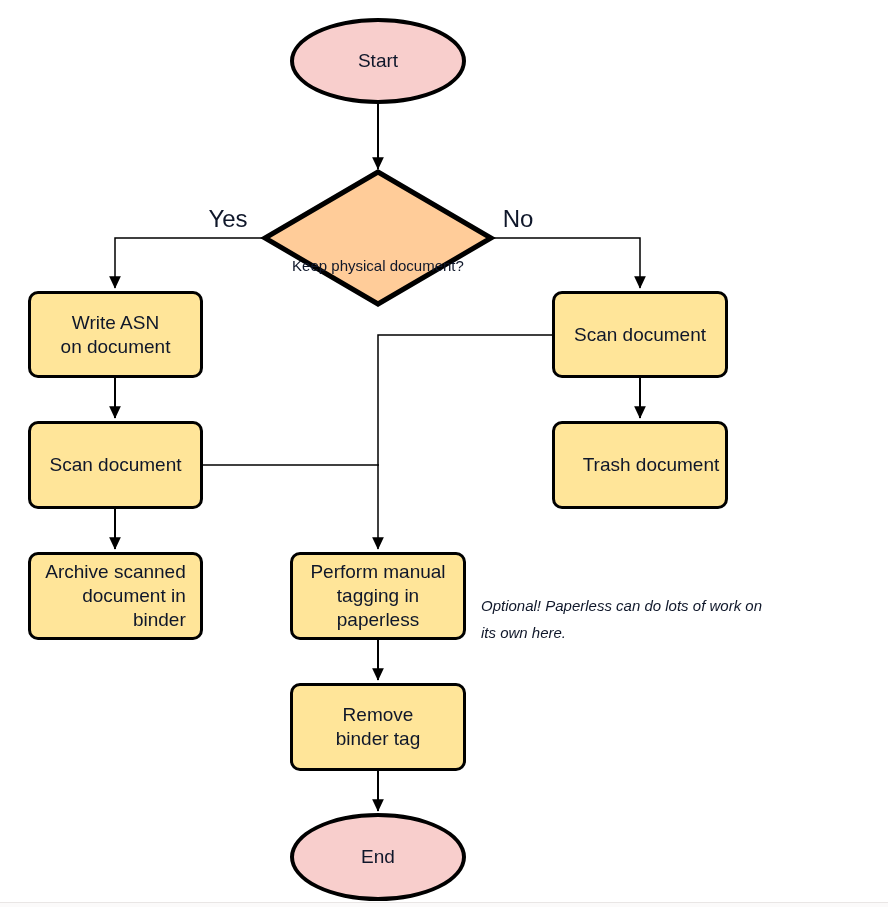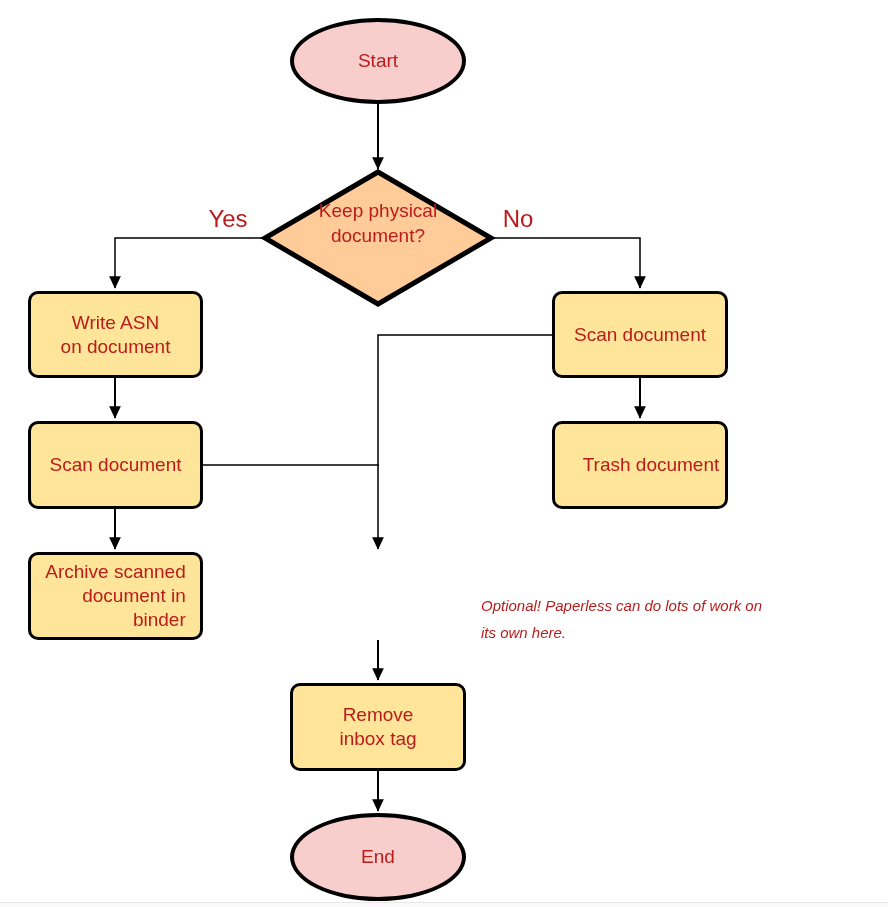--- a/index.html
+++ b/index.html
@@ -2,21 +2,21 @@
 <html><head>
 <meta charset="utf-8">
 <style>
   html, body { margin: 0; padding: 0; background: #ffffff; }
   #canvas {
     position: relative;
     width: 888px;
     height: 907px;
     background: #ffffff;
     font-family: "Liberation Sans", "DejaVu Sans", sans-serif;
-    color: #b91c1c;
+    color: #0f172a;
     overflow: hidden;
   }
   #edges-svg {
     position: absolute;
     left: 0; top: 0;
     width: 888px; height: 907px;
     z-index: 0;
   }
   .node {
     position: absolute;
@@ -34,24 +34,24 @@
     border: 4px solid #000;
     border-radius: 50%;
   }
   .process {
     border: 3px solid #000;
     border-radius: 10px;
   }
   .decision-label {
     position: absolute;
     display: flex;
-    align-items: flex-start;
+    align-items: flex-end;
     justify-content: center;
     text-align: center;
-    font-size: 19px;
+    font-size: 15px;
     line-height: 25px;
     z-index: 2;
   }
   .edge-label {
     position: absolute;
     font-size: 24px;
     line-height: 20px;
     text-align: center;
     z-index: 2;
   }
@@ -144,27 +144,32 @@
   </div>
 
   <div class="node process" id="node-scan-right" style="background-color: rgb(255, 229, 153);">
     <span class="label">Scan document</span>
   </div>
 
   <div class="node process" id="node-trash" style="background-color: rgb(255, 229, 153);">
     <span class="label">Trash document</span>
   </div>
 
+  <div class="node process" id="node-tagging" style="background-color: rgb(255, 229, 153);">
+    <span class="label">Perform manual
+tagging in
+paperless</span>
+  </div>
 
   <div class="annotation">Optional! Paperless can do lots of work on
 its own here.</div>
 
   <div class="node process" id="node-remove-inbox" style="background-color: rgb(255, 229, 153);">
     <span class="label">Remove
-inbox tag</span>
+binder tag</span>
   </div>
 
   <div class="node terminal" id="node-end" style="background-color: rgb(248, 206, 204);">
     <span class="label">End</span>
   </div>
 
   <div class="page-bottom-edge"></div>
 
 </div>
 

